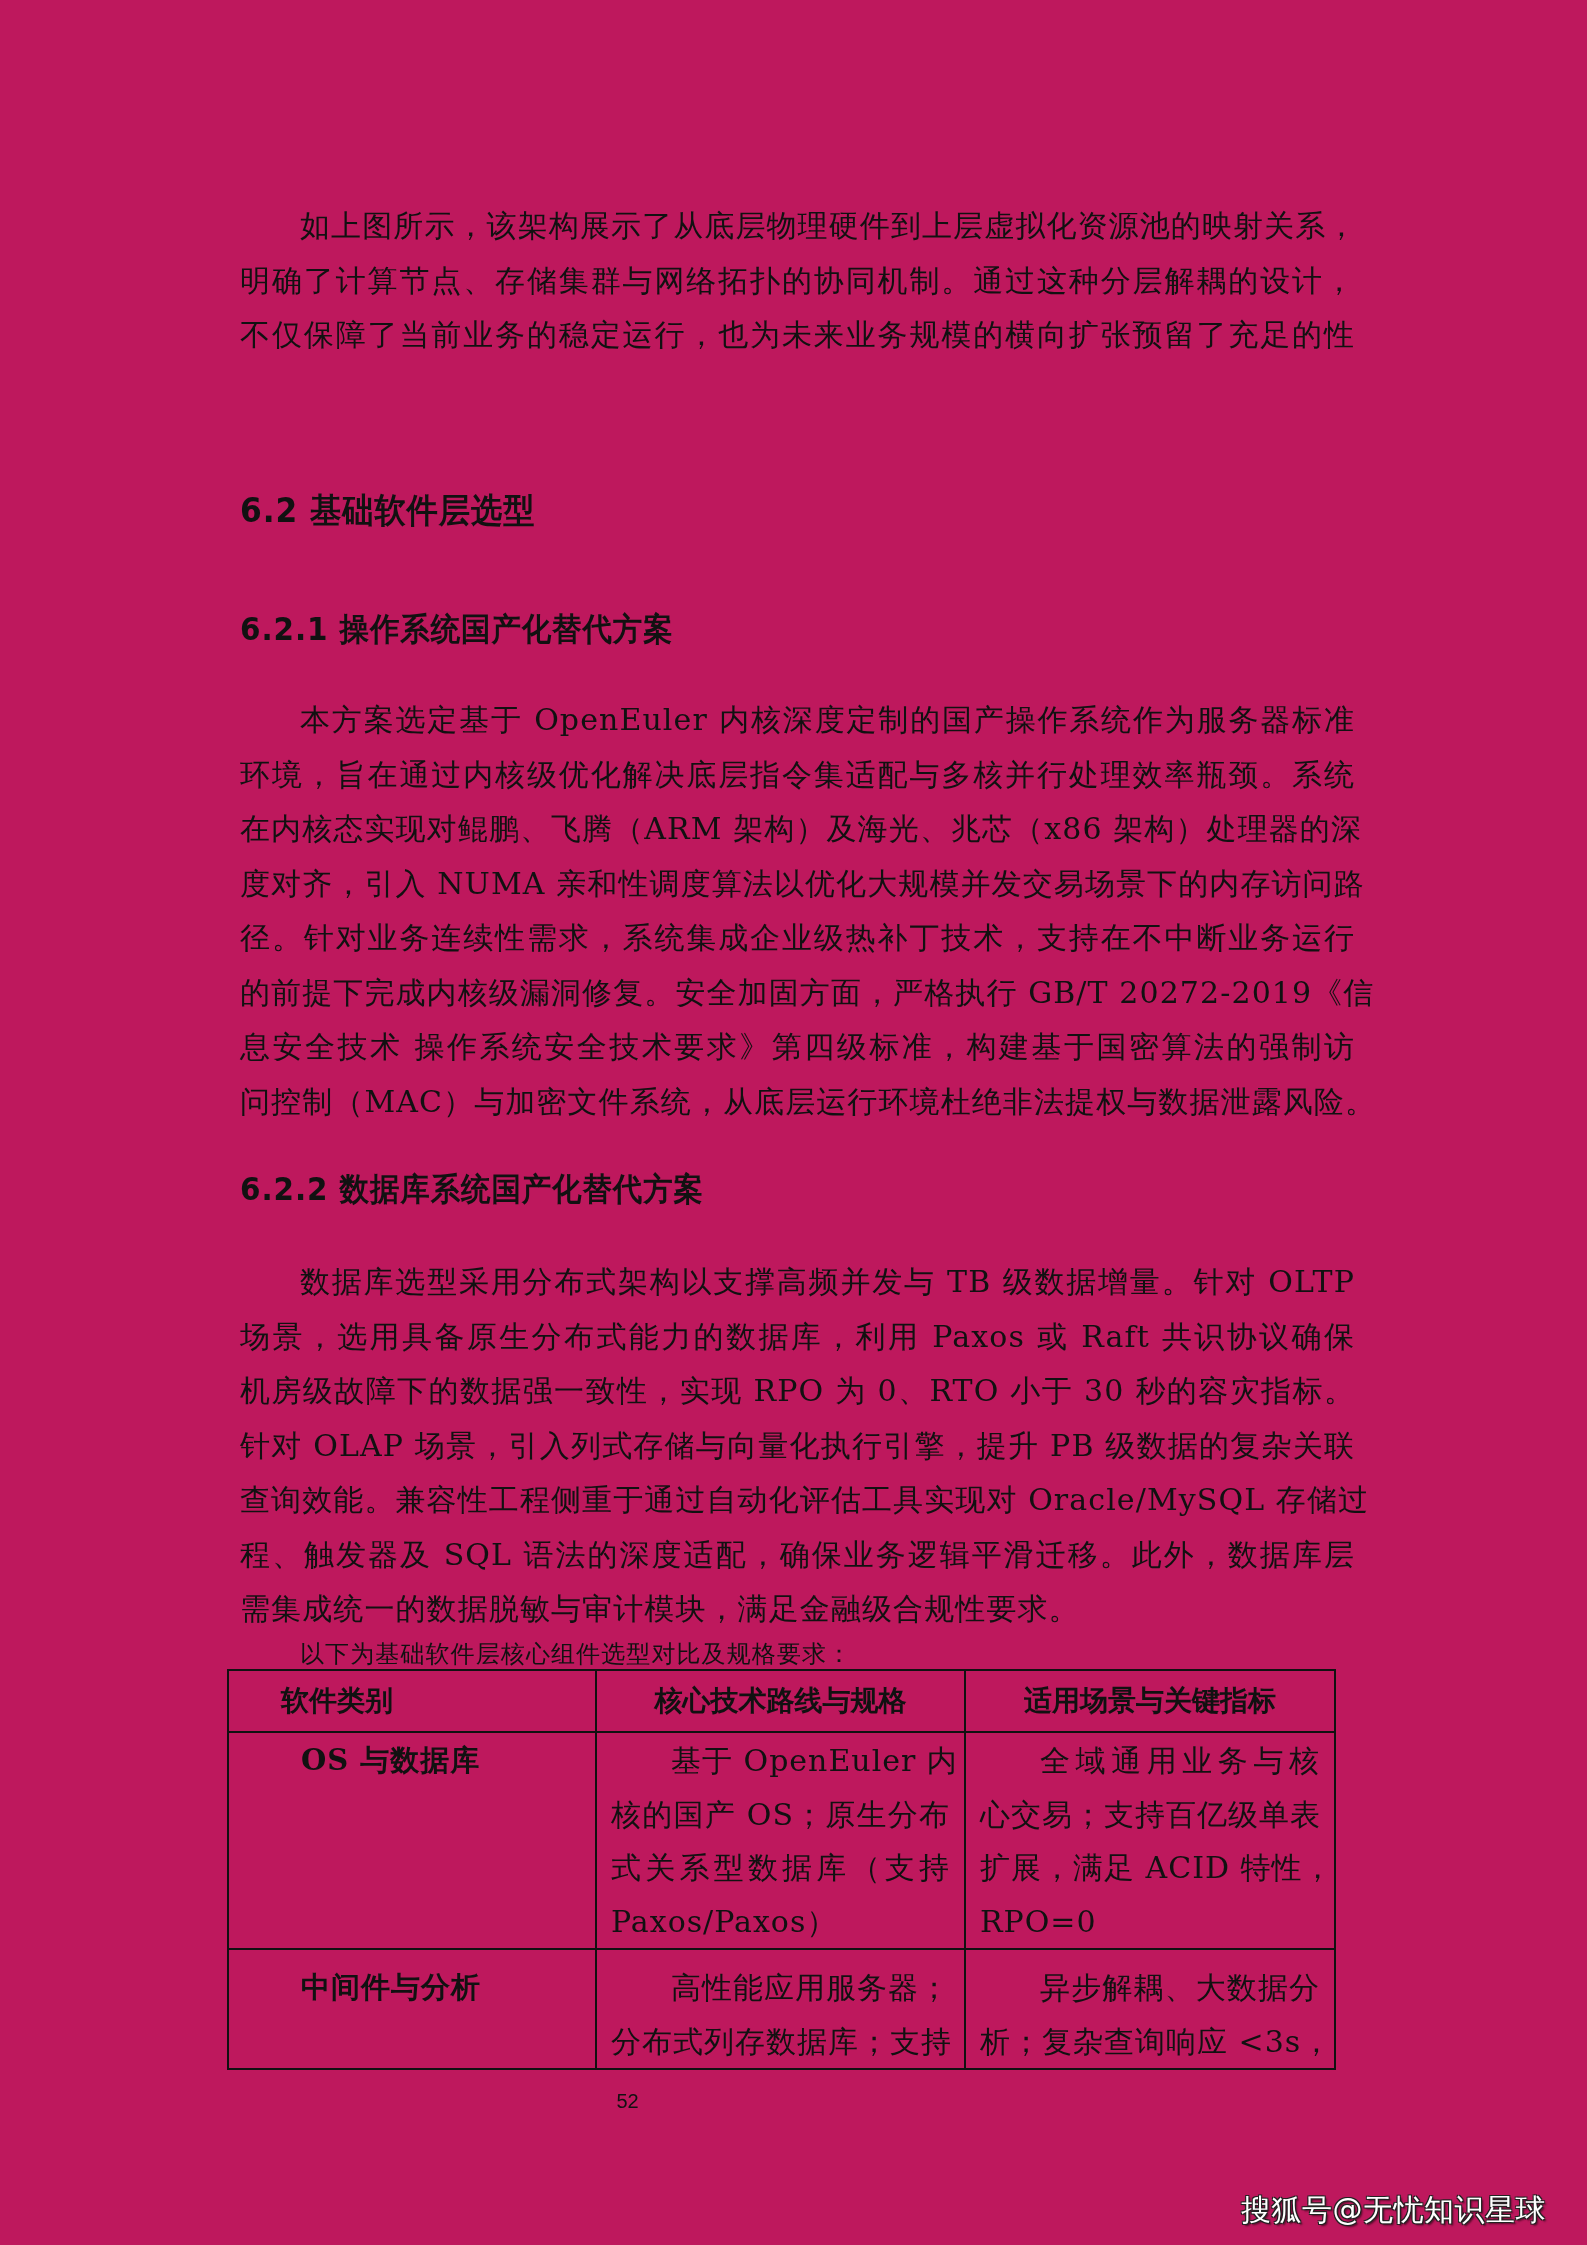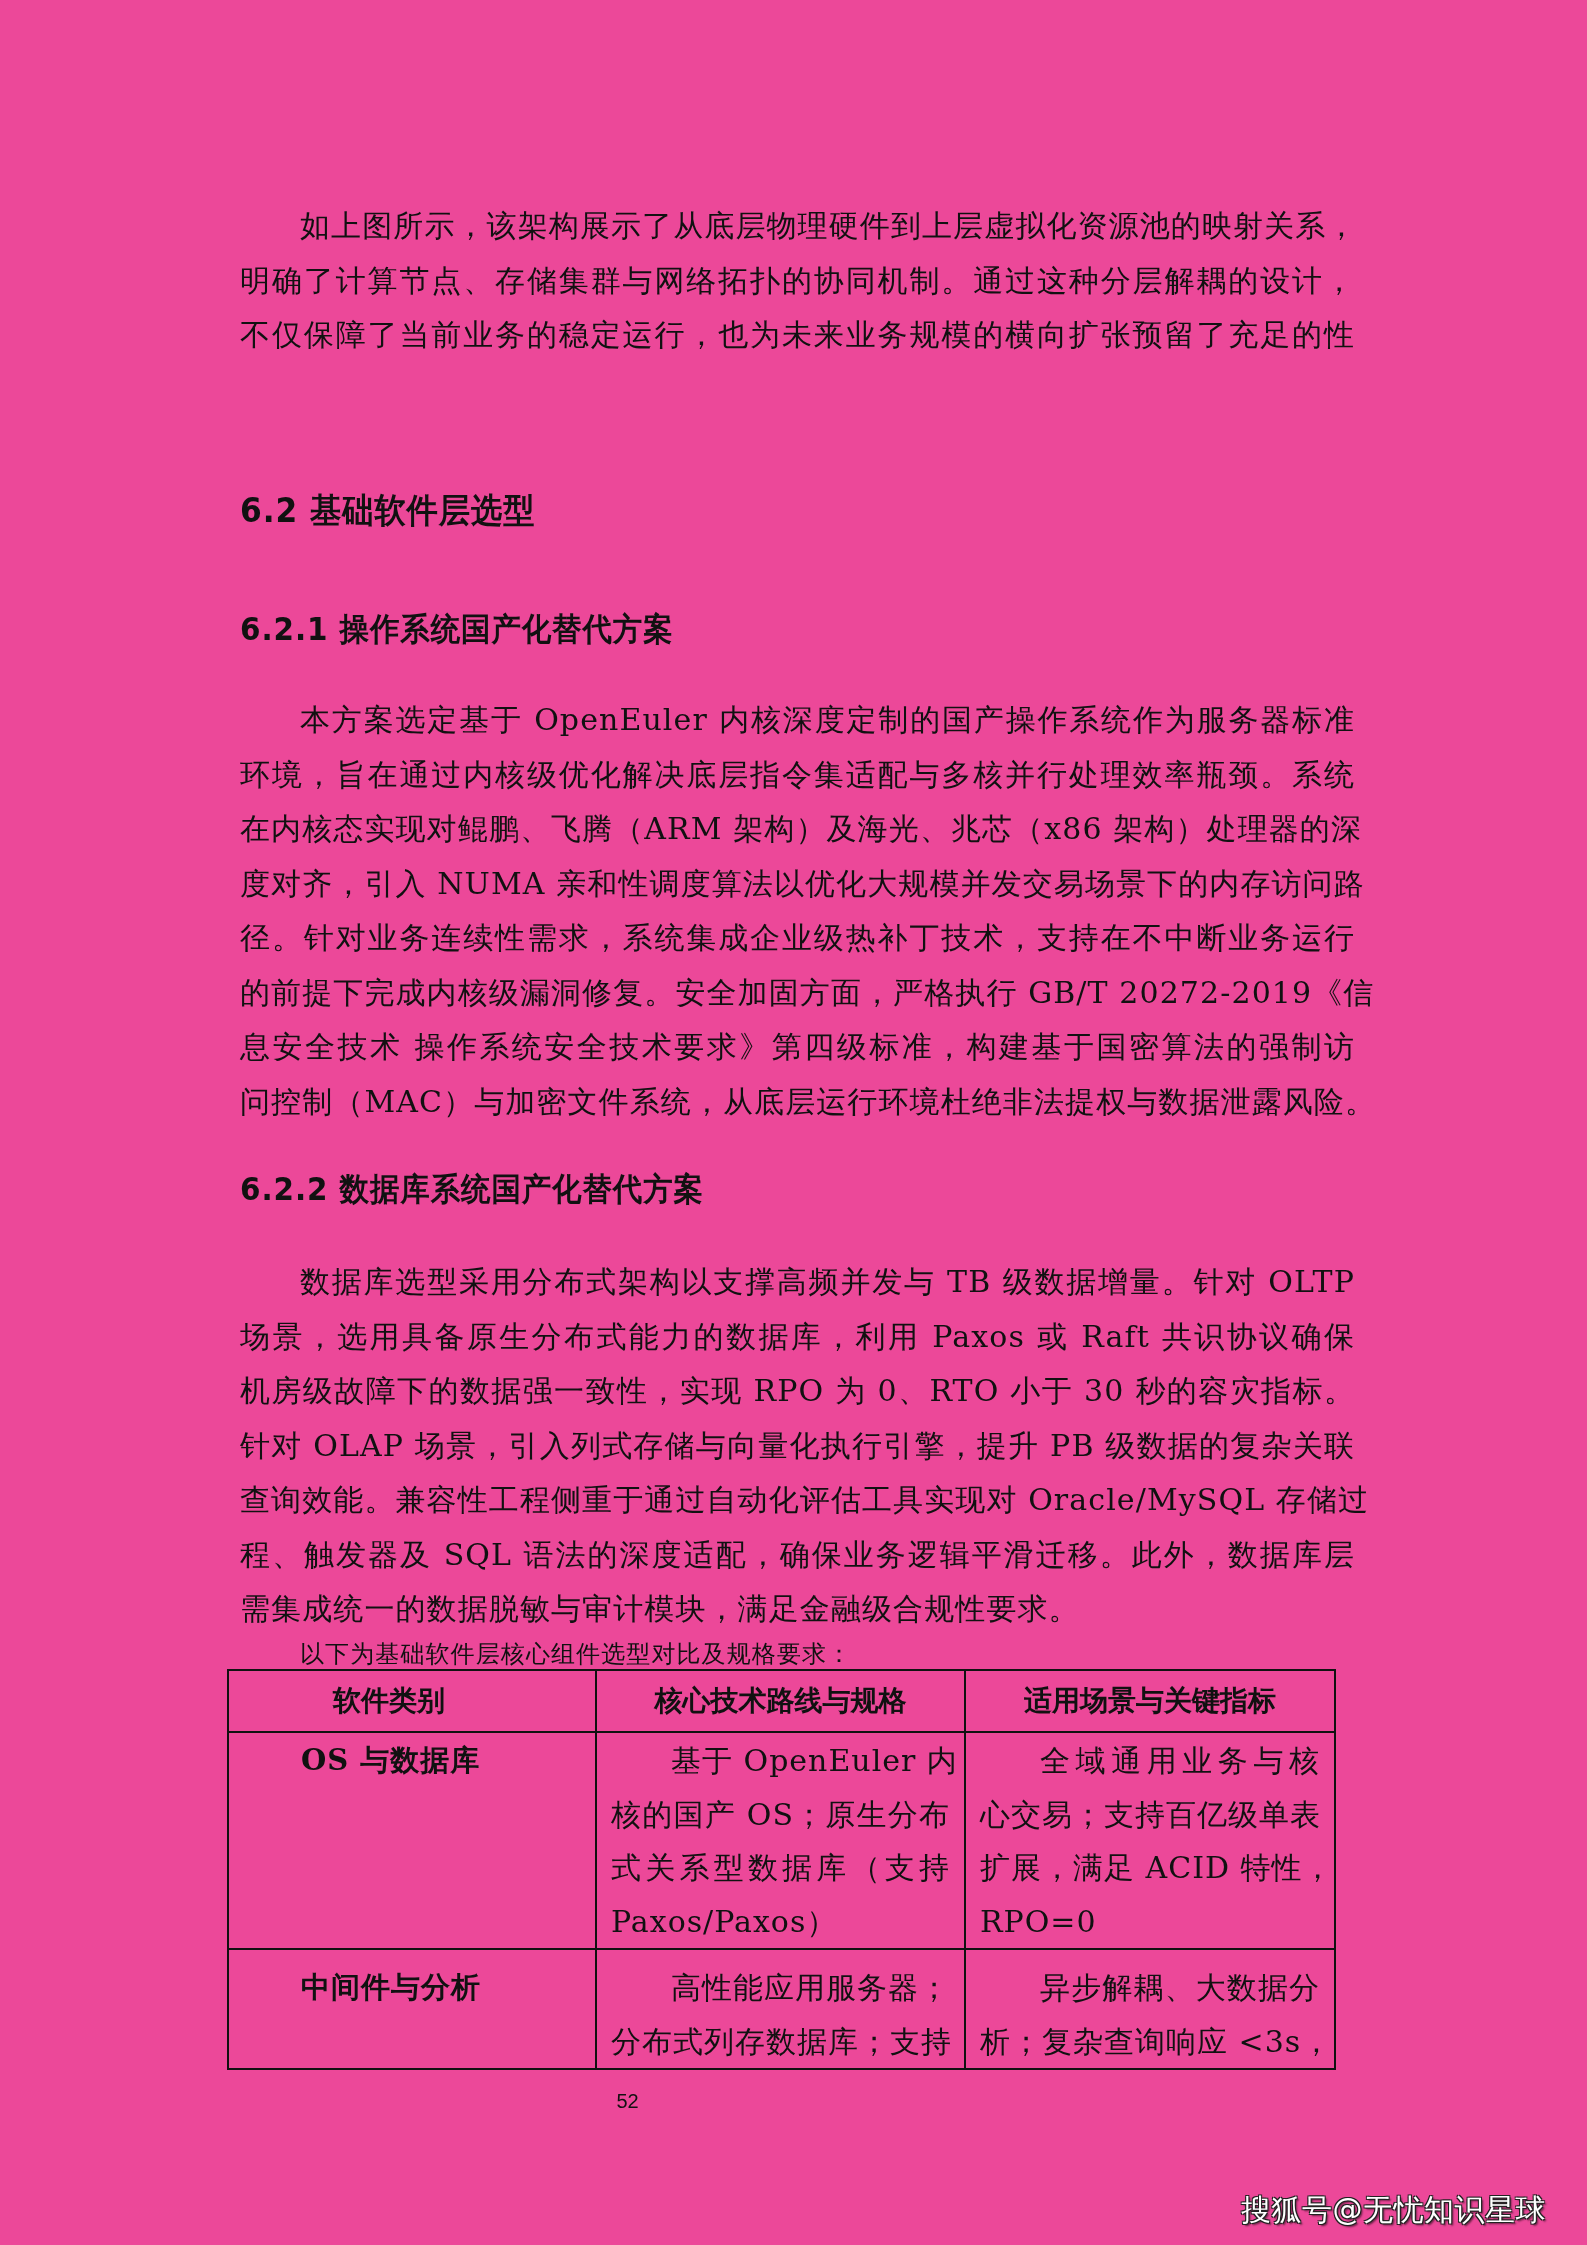--- a/index.html
+++ b/index.html
@@ -1,17 +1,17 @@
 <!DOCTYPE html>
 <html><head>
 <meta charset="utf-8">
 <style>
   html, body { margin: 0; padding: 0; background: #ffffff; }
   body { width: 1587px; height: 2245px; position: relative; overflow: hidden; }
-  .page { position: absolute; left: 0; top: 0; width: 1587px; height: 2245px; background: #ec4899; color: #111; }
+  .page { position: absolute; left: 0; top: 0; width: 1587px; height: 2245px; background: #be185d; color: #111; }
 
   .para {
     position: absolute; left: 240px; width: 1115px;
     font-family: "DejaVu Serif", "Liberation Serif", serif;
     font-size: 30px; line-height: 54.5px; letter-spacing: 1.1px;
     text-align: justify; text-justify: inter-character; color: #111;
   }
   .para .line { display: block; white-space: nowrap; height: 54.5px; text-align-last: justify; }
   .para .line.last { text-align-last: left; }
   .para .line.indent { padding-left: 60px; }
@@ -42,21 +42,21 @@
     font-size: 30px; color: #111;
   }
   table.spec td, table.spec th {
     border: 2px solid #111; vertical-align: top; padding: 0 14px;
   }
   table.spec th {
     font-family: "DejaVu Serif", "Liberation Serif", serif;
     font-weight: bold; font-size: 28px; height: 60px; line-height: 60px;
     text-align: center;
   }
-  table.spec th.c1 { text-align: left; padding-left: 104px; }
+  table.spec th.c1 { text-align: left; padding-left: 52px; }
   table.spec td { line-height: 53.5px; letter-spacing: 1px; }
   table.spec td .ln { display: block; white-space: nowrap; text-align-last: justify; }
   table.spec td .ln.last { text-align-last: left; }
   table.spec td.cat { font-weight: bold; padding-left: 72px; font-size: 29px; border-radius: 6px; }
   table.spec tr.r1 td { height: 214px; padding-top: 1px; }
   table.spec tr.r2 td { height: 96px; padding-top: 11px; }
 
   .page-num {
     position: absolute; left: 0; width: 1255px; top: 2090px; text-align: center;
     font-family: "Liberation Sans", "DejaVu Sans", sans-serif; font-size: 20px; color: #111;

